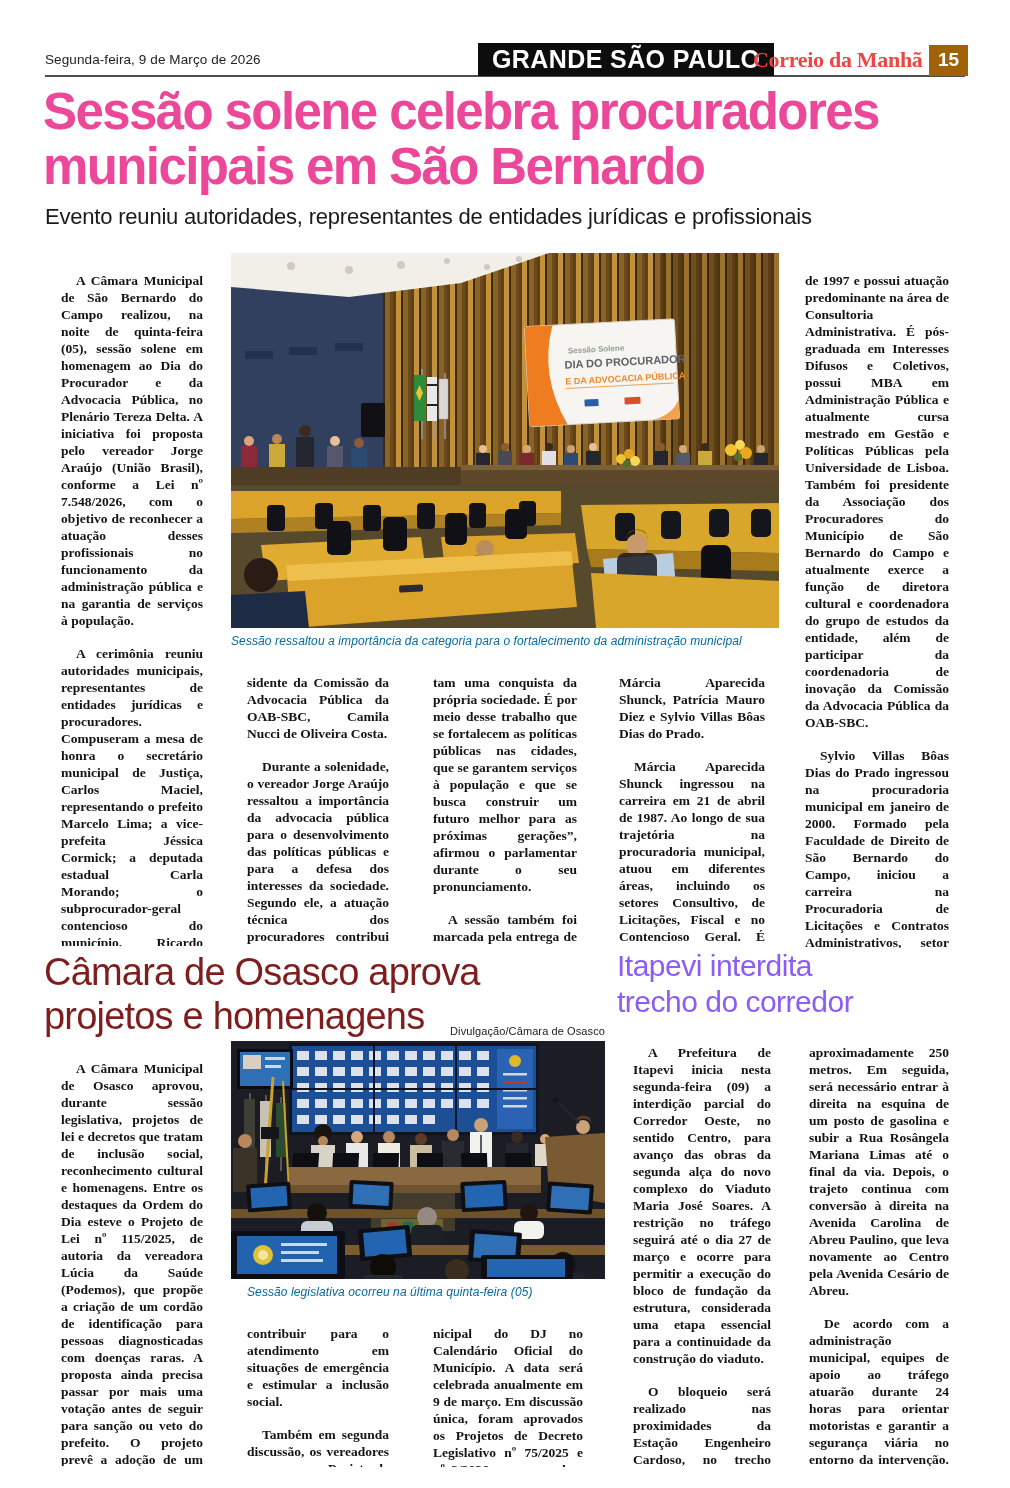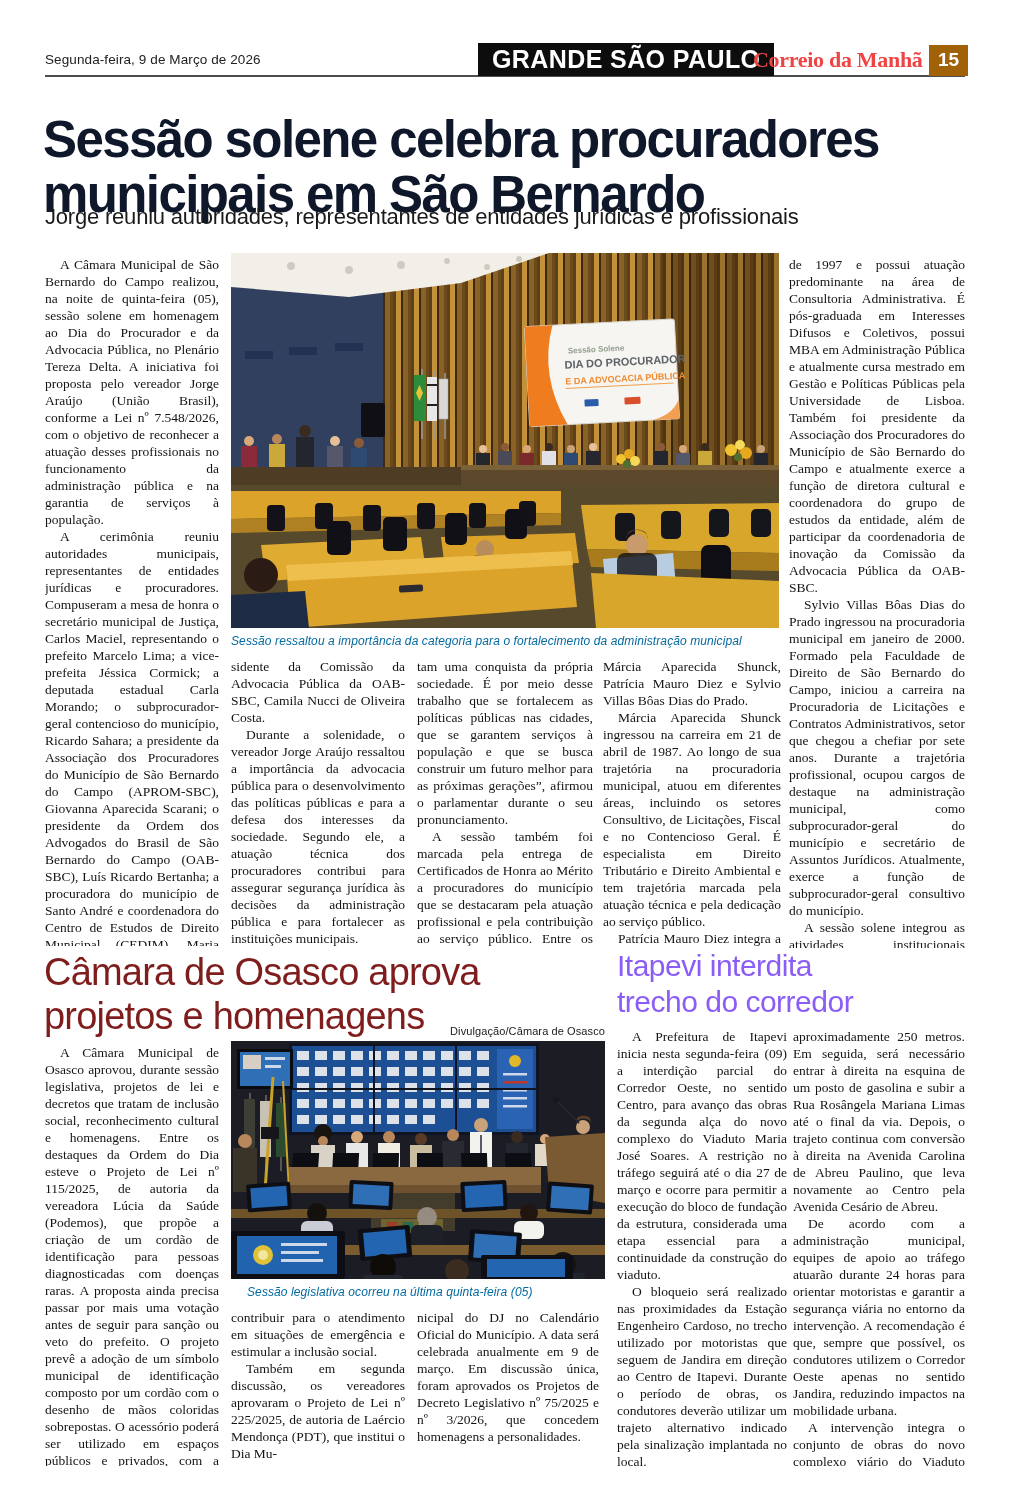--- a/index.html
+++ b/index.html
@@ -22,21 +22,21 @@
     font-family:"Liberation Serif","DejaVu Serif",serif;
     font-weight:700; font-size:22px; letter-spacing:-0.3px; color:#ef4444;
   }
   .page-number-badge {
     position:absolute; left:929px; top:45px; background:#a16207; color:#fff;
     font-weight:700; font-size:19px; padding:4px 9px 5px;
   }
   
   .headline1 {
     position:absolute; left:43px; top:84px; width:930px;
-    font-weight:700; font-size:51px; line-height:55px; letter-spacing:-1.6px; color:#0f172a;margin-top:28px;
+    font-weight:700; font-size:51px; line-height:55px; letter-spacing:-1.6px; color:#ec4899;
   }
   .headline1 div { white-space:nowrap; }
   .deck { position:absolute; left:45px; top:204px; width:930px; font-size:22px; color:#1a1a1a; letter-spacing:-0.2px; }
   .headline2 {
     position:absolute; left:44px; top:950px; width:570px;
     font-weight:500; font-size:38px; line-height:44px; letter-spacing:-0.8px; color:#7f1d1d;
   }
   .headline3 {
     position:absolute; left:617px; top:948px; width:360px;
     font-weight:500; font-size:30px; line-height:36px; letter-spacing:-0.5px; color:#8b5cf6;
@@ -45,39 +45,39 @@
   .credit { position:absolute; font-size:11px; color:#1a1a1a; text-align:right; letter-spacing:0.1px; }
   .caption { position:absolute; font-style:italic; font-weight:500; font-size:12px; color:#0369a1; letter-spacing:0.1px; }
   .photo { position:absolute; overflow:hidden; background:#777; }
   .photo svg { display:block; }
   
   .col {
     position:absolute; overflow:hidden;
     font-family:"Liberation Serif","DejaVu Serif",serif;
     font-size:13.5px; line-height:17px; text-align:justify; color:#141414;
   }
-  .col p { margin:0; text-indent:15px; }
+  .col p { margin:16px; text-indent:15px;font-weight:bold; }
   .col p.cont { text-indent:0; }
 </style>
 </head>
 <body>
 
 <div class="page">
 
   <div class="date-label">Segunda-feira, 9 de Março de 2026</div>
   <div class="header-rule"></div>
   <div class="section-banner">GRANDE SÃO PAULO</div>
   <div class="masthead">Correio da Manhã</div>
   <div class="page-number-badge">15</div>
 
   <div class="headline1">
     <div>Sessão solene celebra procuradores</div>
     <div>municipais em São Bernardo</div>
   </div>
-  <div class="deck">Jorge reuniu autoridades, representantes de entidades jurídicas e profissionais</div>
+  <div class="deck">Evento reuniu autoridades, representantes de entidades jurídicas e profissionais</div>
 
 
   <div class="photo" style="left:231px; top:253px; width:548px; height:375px;">
     <svg width="548" height="375" viewBox="0 0 548 375" preserveAspectRatio="none">
       <defs>
         <pattern id="wood" width="18" height="240" patternUnits="userSpaceOnUse">
           <rect width="18" height="240" fill="#a8762c"></rect>
           <rect x="0" width="3" height="240" fill="#5e3f18"></rect>
           <rect x="3" width="5" height="240" fill="#c2913a"></rect>
           <rect x="8" width="2" height="240" fill="#3c2a10"></rect>

